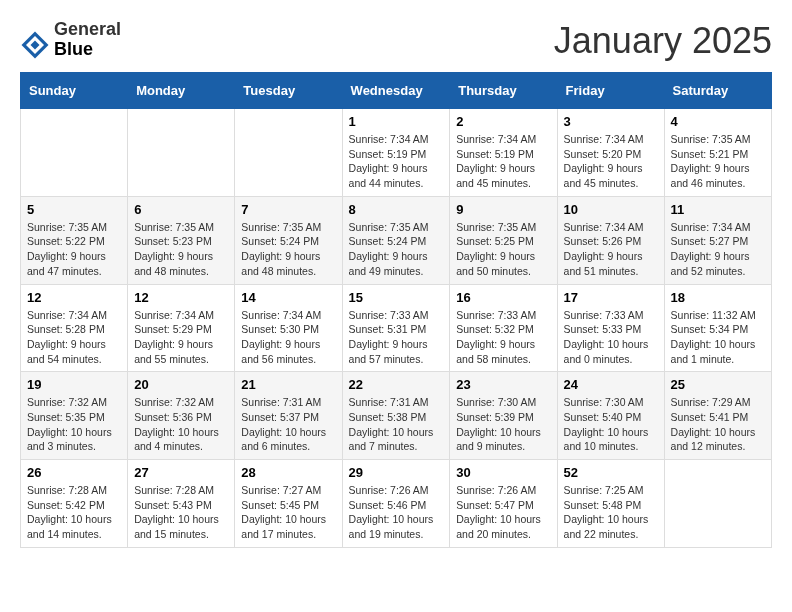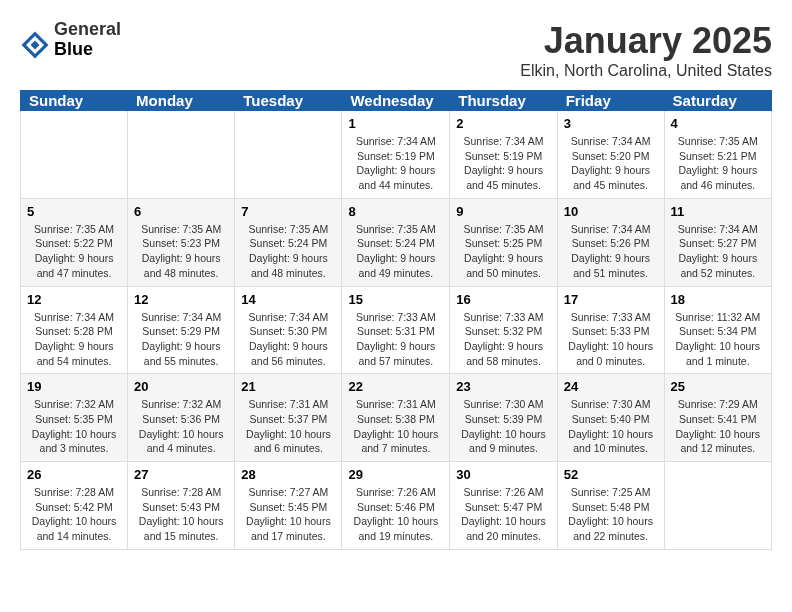--- a/index.html
+++ b/index.html
@@ -33,37 +33,37 @@
       width: 30px;
       height: 30px;
       margin-right: 4px;
     }
     .title-area {
       text-align: right;
     }
     .month-title {
       font-size: 36px;
       color: #333;
-      font-weight: bold;
+      font-weight: normal;
     }
     .location-title {
       font-size: 16px;
       color: #333;
     }
     .calendar {
       width: 100%;
       border-collapse: collapse;
       border: 1px solid #ccc;
     }
     .calendar th {
       background: #1a5fa8;
       color: #fff;
       text-align: left;
-      padding: 1px 8px;
-      font-size: 15px;
+      padding: 10px 8px;
+      font-size: 13px;
       border: 1px solid #1a5fa8;
     }
     .calendar td {
       vertical-align: top;
       padding: 5px 6px;
       border: 1px solid #ddd;
       width: 108px;
       min-height: 80px;
       font-size: 11px;
       background: #fff;
@@ -74,21 +74,20 @@
     .day-num {
       font-size: 13px;
       font-weight: bold;
       margin-bottom: 3px;
       display: block;
     }
     .day-info {
       font-size: 10.5px;
       line-height: 1.4;
       color: #333;
-      text-align: center;
     }
     .empty-cell {
       background: #fff !important;
     }
   </style>
 </head>
 <body>
 
 <div class="header-area">
   <div class="logo">
@@ -97,21 +96,20 @@
       <polygon points="20,8 32,20 20,32 8,20" fill="#fff"></polygon>
       <polygon points="20,14 26,20 20,26 14,20" fill="#1a5fa8"></polygon>
     </svg>
     <div class="logo-text">
       <span class="logo-general">General</span>
       <span class="logo-blue">Blue</span>
     </div>
   </div>
   <div class="title-area">
     <div class="month-title">January 2025</div>
-    <div class="location-title">Elkin, North Carolina, United States</div>
   </div>
 </div>
 
 <table class="calendar">
   <thead>
     <tr id="header-row">
         <th>Sunday</th>
         <th>Monday</th>
         <th>Tuesday</th>
         <th>Wednesday</th>

